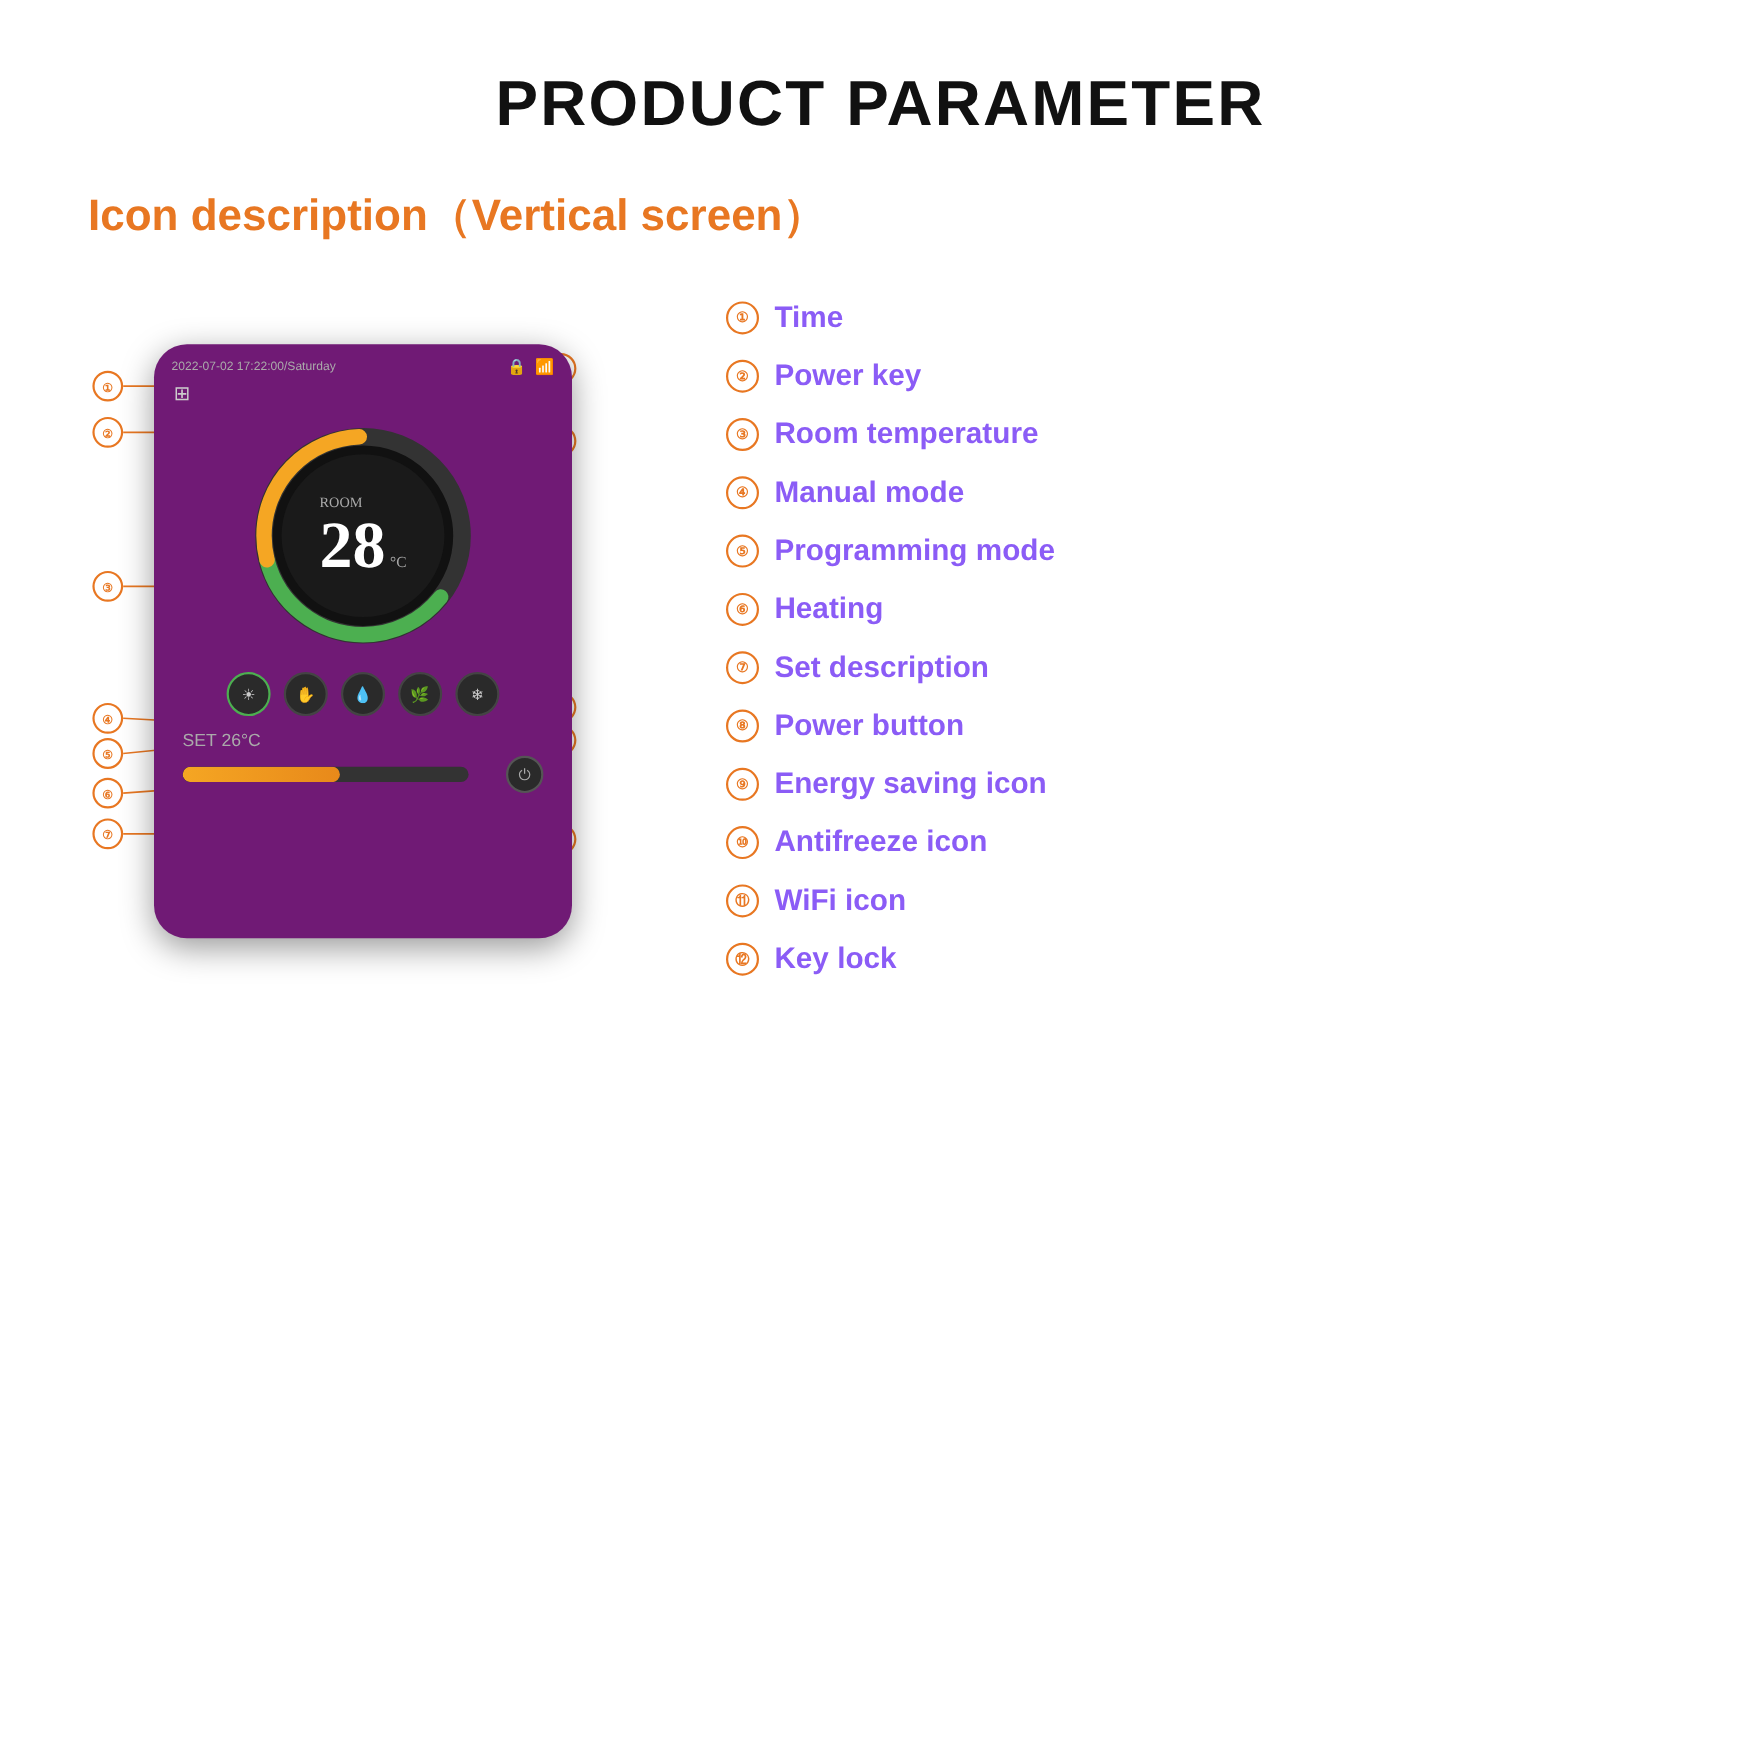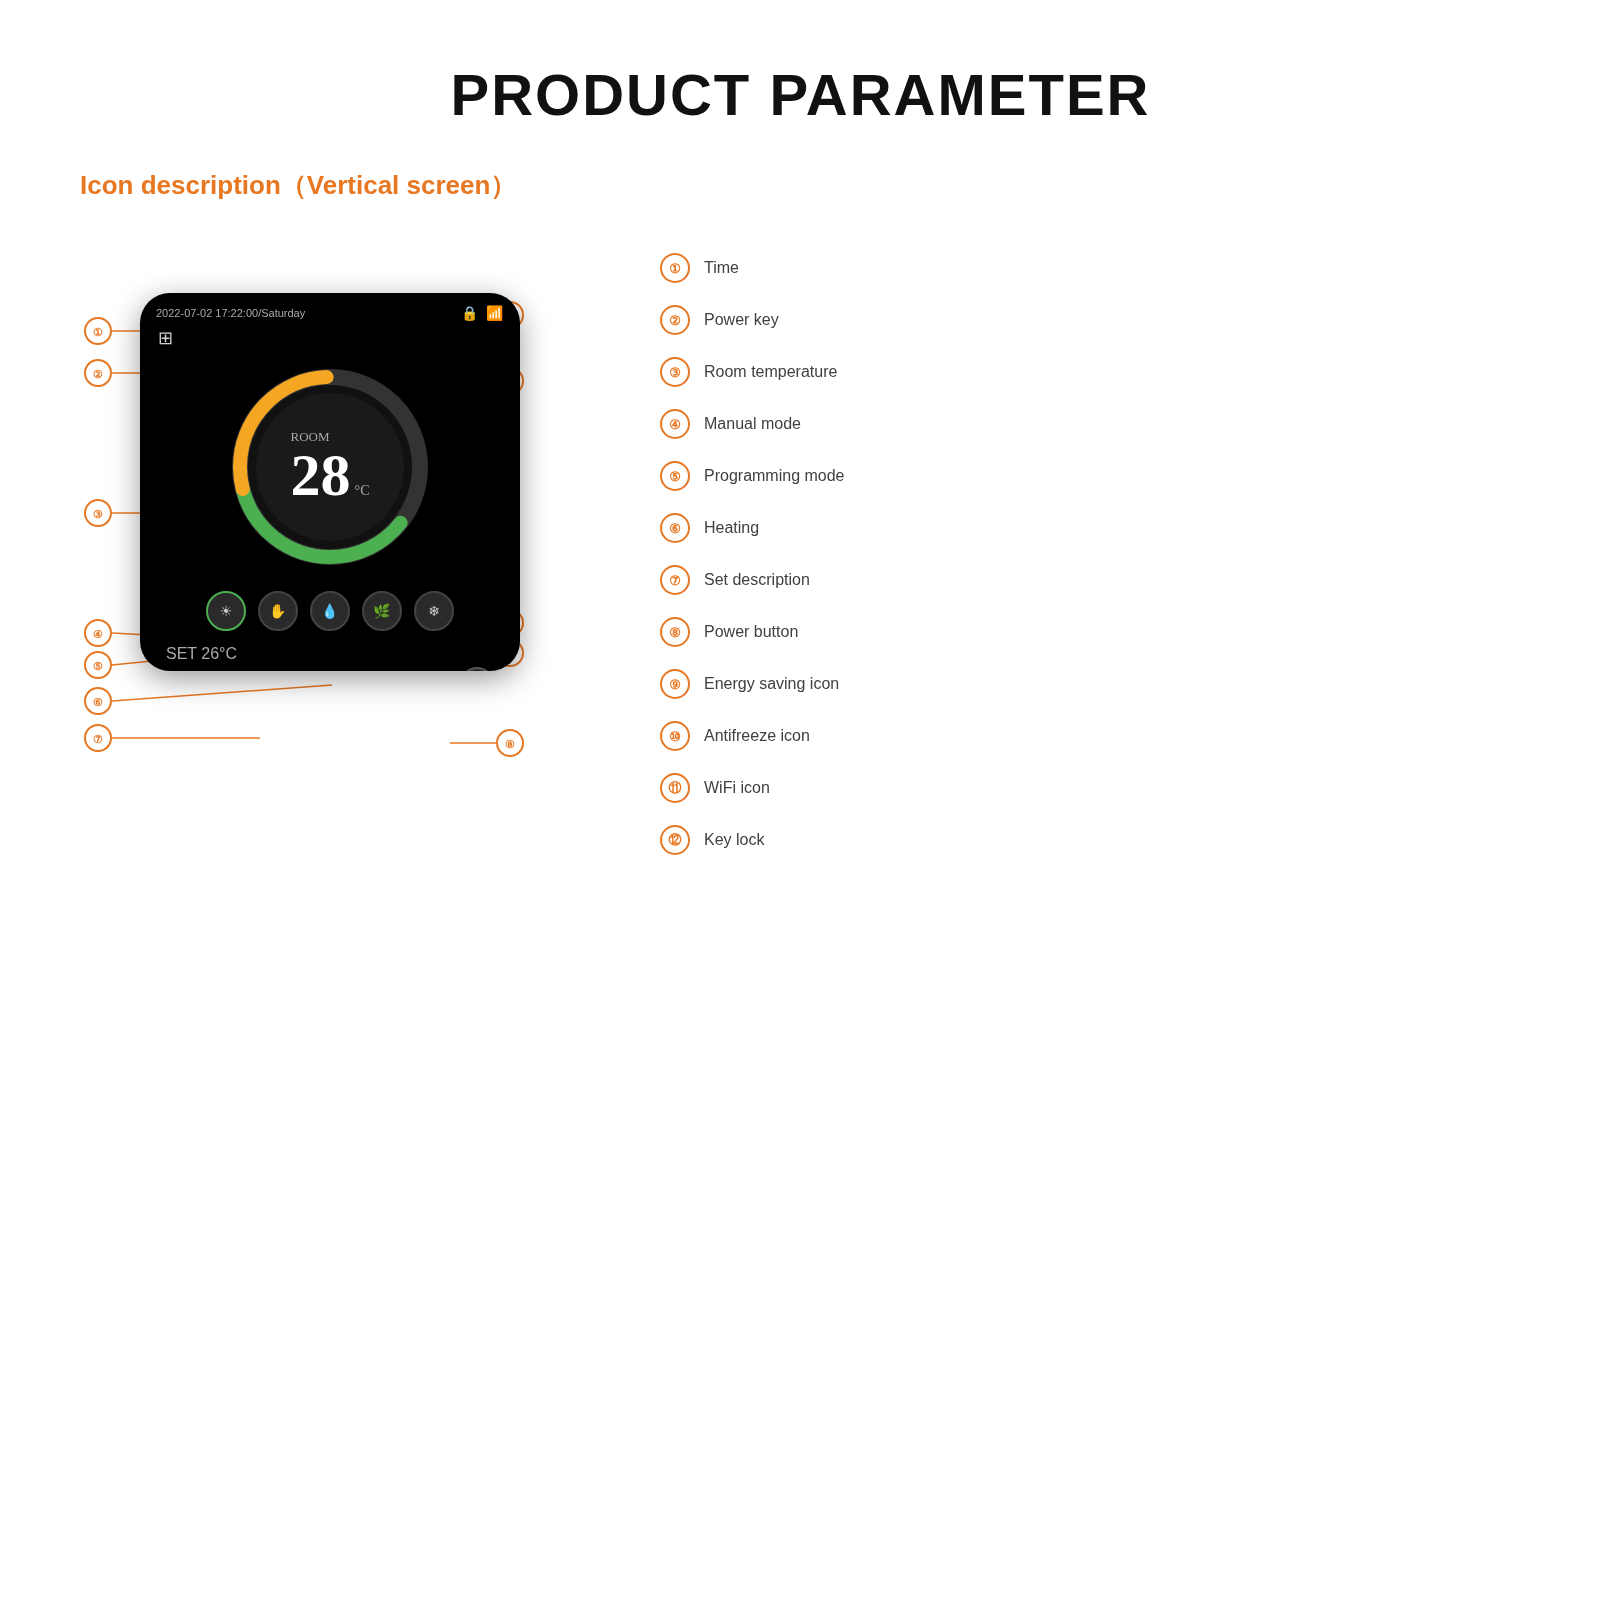--- a/index.html
+++ b/index.html
@@ -18,21 +18,21 @@
       font-size: 58px;
       font-weight: 900;
       color: #111;
       padding-top: 61px;
       letter-spacing: 2px;
     }
 
     
     .icon-desc-heading {
       color: #e87722;
-      font-size: 26px;
+      font-size: 40px;
       font-weight: 600;
       margin-top: 40px;
       margin-left: 80px;
     }
 
     
     .main-content {
       display: flex;
       flex-direction: row;
       margin-top: 30px;
@@ -42,22 +42,22 @@
     
     .device-wrapper {
       position: relative;
       width: 540px;
       flex-shrink: 0;
     }
 
     
     .device {
       width: 380px;
-      height: 378px;
-      background: #000000;
+      height: 540px;
+      background: #701a75;
       border-radius: 30px;
       margin: 0 auto;
       position: relative;
       box-shadow: 0 8px 30px rgba(0,0,0,0.4);
       overflow: hidden;
     }
 
     
     .device-screen {
       width: 100%;
@@ -235,23 +235,23 @@
       color: #e87722;
       font-size: 13px;
       font-weight: bold;
       display: flex;
       align-items: center;
       justify-content: center;
       flex-shrink: 0;
     }
 
     .legend-text {
-      font-size: 16px;
-      color: #404040;
-      font-weight: 400;
+      font-size: 27px;
+      color: #8b5cf6;
+      font-weight: 700;
     }
 
     svg line {
       stroke: #e87722;
       stroke-width: 1.5;
     }
   </style>
 </head>
 <body>
 

